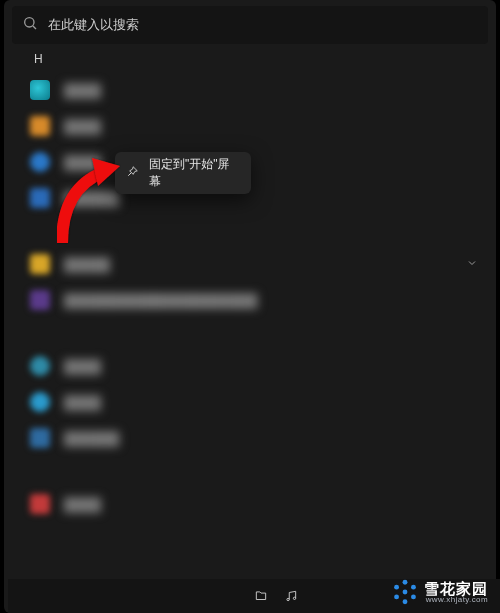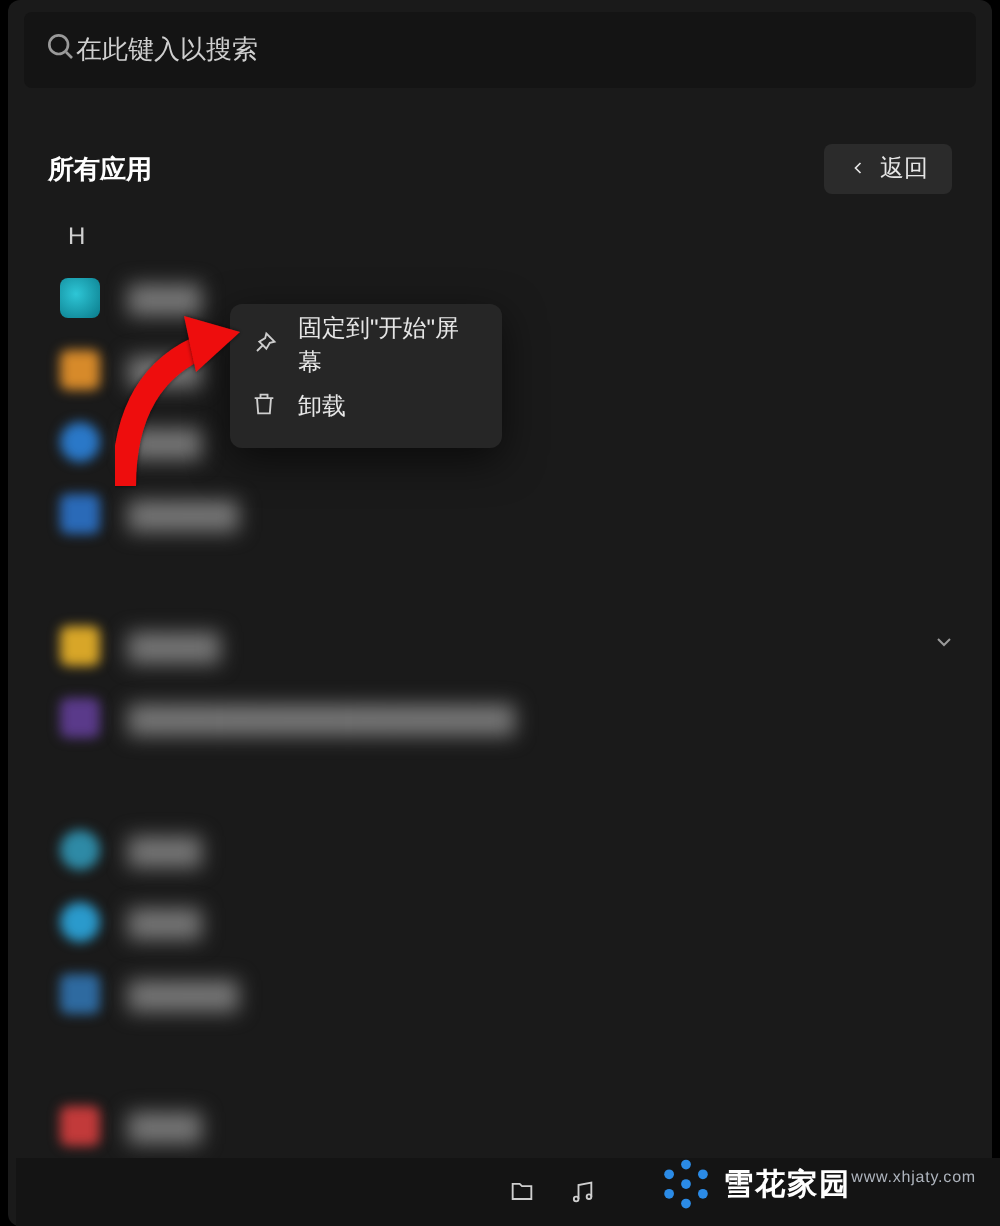--- a/index.html
+++ b/index.html
@@ -3,21 +3,21 @@
   <meta charset="utf-8">
   <style>
     * { margin: 0; padding: 0; box-sizing: border-box; }
     html, body { width: 500px; height: 613px; background: #000; overflow: hidden; }
     body { font-family: "Segoe UI", "Microsoft YaHei", sans-serif; color: #e6e6e6; position: relative; }
 
     .panel { background: #1a1a1a; width: 492px; height: 613px; margin-left: 4px; border-radius: 6px; position: relative; }
 
     .search-bar { display: flex; align-items: center; height: 38px; margin: 0 8px; padding: 0 10px; background: #141414; border-radius: 4px; position: relative; top: 6px; }
     .search-bar svg { width: 16px; height: 16px; stroke: #9a9a9a; fill: none; }
-    .search-placeholder { color: #cfcfcf; font-size: 13px; }
+    .search-placeholder { margin-left: 10px; color: #cfcfcf; font-size: 13px; }
 
     .header-row { display: flex; align-items: center; justify-content: space-between; margin: 34px 20px 0 20px; }
     .header-title { font-size: 13px; font-weight: 600; color: #fff; }
     .back-btn { display: flex; align-items: center; gap: 6px; background: #2b2b2b; padding: 4px 12px; border-radius: 4px; font-size: 12px; color: #e6e6e6; }
     .back-btn svg { width: 10px; height: 10px; stroke: #e6e6e6; fill: none; }
 
     .section-letter { margin: 14px 0 6px 30px; font-size: 12px; color: #d0d0d0; }
 
     .app-list { margin-top: 2px; }
     .app-row { display: flex; align-items: center; height: 36px; padding-left: 26px; gap: 14px; }
@@ -45,50 +45,39 @@
 
     .arrow-overlay { position: absolute; left: 38px; top: 148px; width: 100px; height: 100px; pointer-events: none; }
 
     .taskbar { position: absolute; left: 4px; bottom: 0; width: 492px; height: 34px; background: #141414; display: flex; align-items: center; }
     .tb-spacer { flex: 1; }
     .tb-icon { width: 30px; height: 30px; display: flex; align-items: center; justify-content: center; }
     .tb-icon svg { width: 14px; height: 14px; stroke: #cfcfcf; fill: none; }
 
     .watermark { position: absolute; right: 8px; bottom: 8px; display: flex; align-items: center; gap: 6px; pointer-events: none; }
     .wm-logo { width: 26px; height: 26px; }
-    .wm-text { display: flex; flex-direction: row; line-height: 1; }
+    .wm-text { display: flex; flex-direction: column; line-height: 1; }
     .wm-cn { font-size: 15px; font-weight: 700; color: #fff; letter-spacing: 1px; }
     .wm-url { font-size: 8px; color: #aeb4bd; letter-spacing: .4px; text-align: right; }
   </style>
 </head>
 <body>
 
 <div class="panel">
 
   <div class="search-bar">
     <span>
       <svg viewBox="0 0 24 24" stroke-width="2">
           <circle cx="11" cy="11" r="7"></circle>
           <line x1="21" y1="21" x2="16.5" y2="16.5"></line>
         </svg>
     </span>
     <span class="search-placeholder">在此键入以搜索</span>
   </div>
 
-  <div class="header-row">
-    <div class="header-title">所有应用</div>
-    <div class="back-btn">
-      <span>
-        <svg viewBox="0 0 24 24" stroke-width="2">
-            <polyline points="15 18 9 12 15 6"></polyline>
-          </svg>
-      </span>
-      <span>返回</span>
-    </div>
-  </div>
 
   <div class="section-letter">H</div>
 
   <div class="app-list">
     <div class="app-row">
       <div class="app-icon ic-teal"></div>
       <span class="app-label blurred">████</span>
     </div>
     <div class="app-row">
       <div class="app-icon ic-orange"></div>
@@ -144,28 +133,20 @@
 
   <div class="context-menu">
     <div class="menu-item">
       <span>
         <svg viewBox="0 0 24 24" stroke-width="1.6">
             <path d="M14 3l7 7-4 1-3 5-3-3-5 5 5-5-3-3 5-3 1-4z"></path>
           </svg>
       </span>
       <span>固定到"开始"屏幕</span>
     </div>
-    <div class="menu-item">
-      <span>
-        <svg viewBox="0 0 24 24" stroke-width="1.6">
-            <path d="M4 7h16M9 7V4h6v3M6 7l1 13h10l1-13"></path>
-          </svg>
-      </span>
-      <span>卸载</span>
-    </div>
   </div>
 
   <div class="arrow-overlay">
     <svg viewBox="0 0 100 100">
       <defs>
         <filter id="ds">
             <feDropShadow dx="0" dy="0" stdDeviation="1" flood-color="#000" flood-opacity=".6"></feDropShadow>
           </filter>
       </defs>
       <path d="M20 95 Q 20 40 62 24" stroke="#e11" stroke-width="12" fill="none" filter="url(#ds)"></path>

